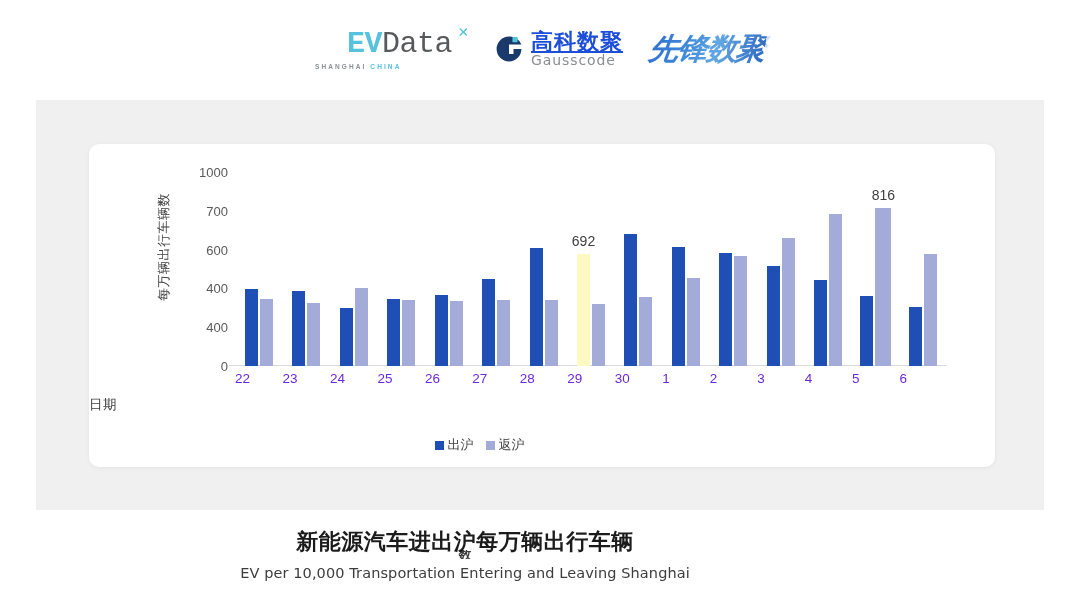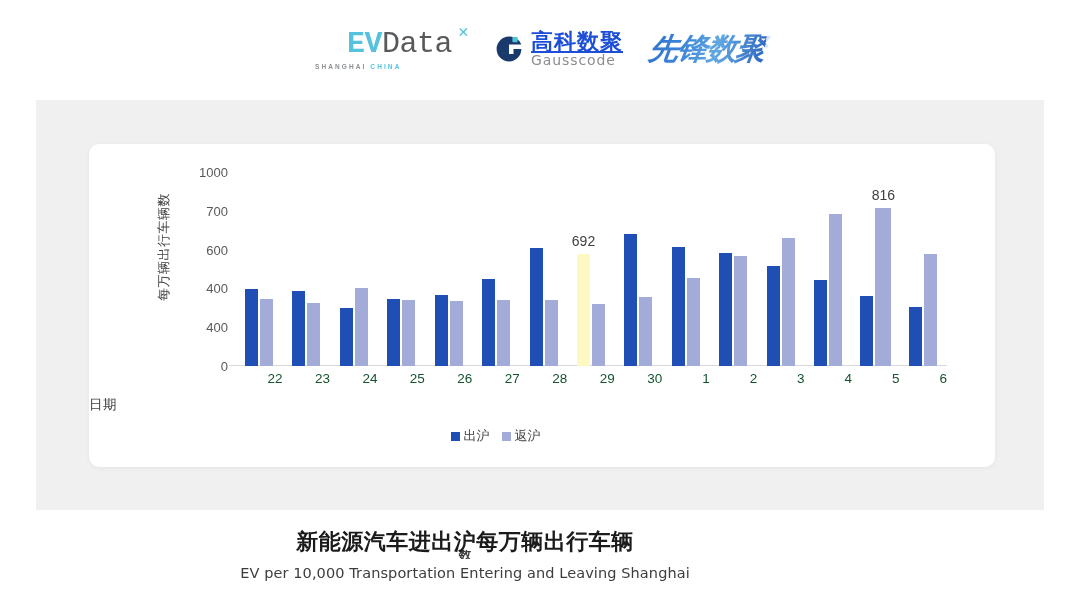--- a/index.html
+++ b/index.html
@@ -225,44 +225,43 @@
 
   .x-labels {
     position: absolute;
     left: 146px;
     top: 227px;
     width: 712px;
     display: flex;
   }
   .x-label {
     flex: 1 1 0;
-    text-align: right;
+    text-align: left;
     font-size: 13.5px;
-    color: #14532d;
+    color: #6d28d9;
   }
 
   .x-axis-title {
     position: absolute;
     left: 0; top: 252px;
     width: 906px;
     font-size: 13.5px;
     color: #404040;
     letter-spacing: 0.5px;
     font-family: "DejaVu Sans", sans-serif;
   }
 
   .legend {
     position: absolute;
-    left: 0; top: 283px;
+    left: 0; top: 292px;
     width: 781px;
     display: flex;
     align-items: center;
     justify-content: center;
     gap: 12px;
-    margin-left: 16px;
   }
   .legend-item {
     display: flex;
     align-items: center;
     gap: 4px;
     font-size: 13px;
     color: #404040;
     font-family: "DejaVu Sans", sans-serif;
   }
   .swatch { width: 9px; height: 9px; display: inline-block; }

